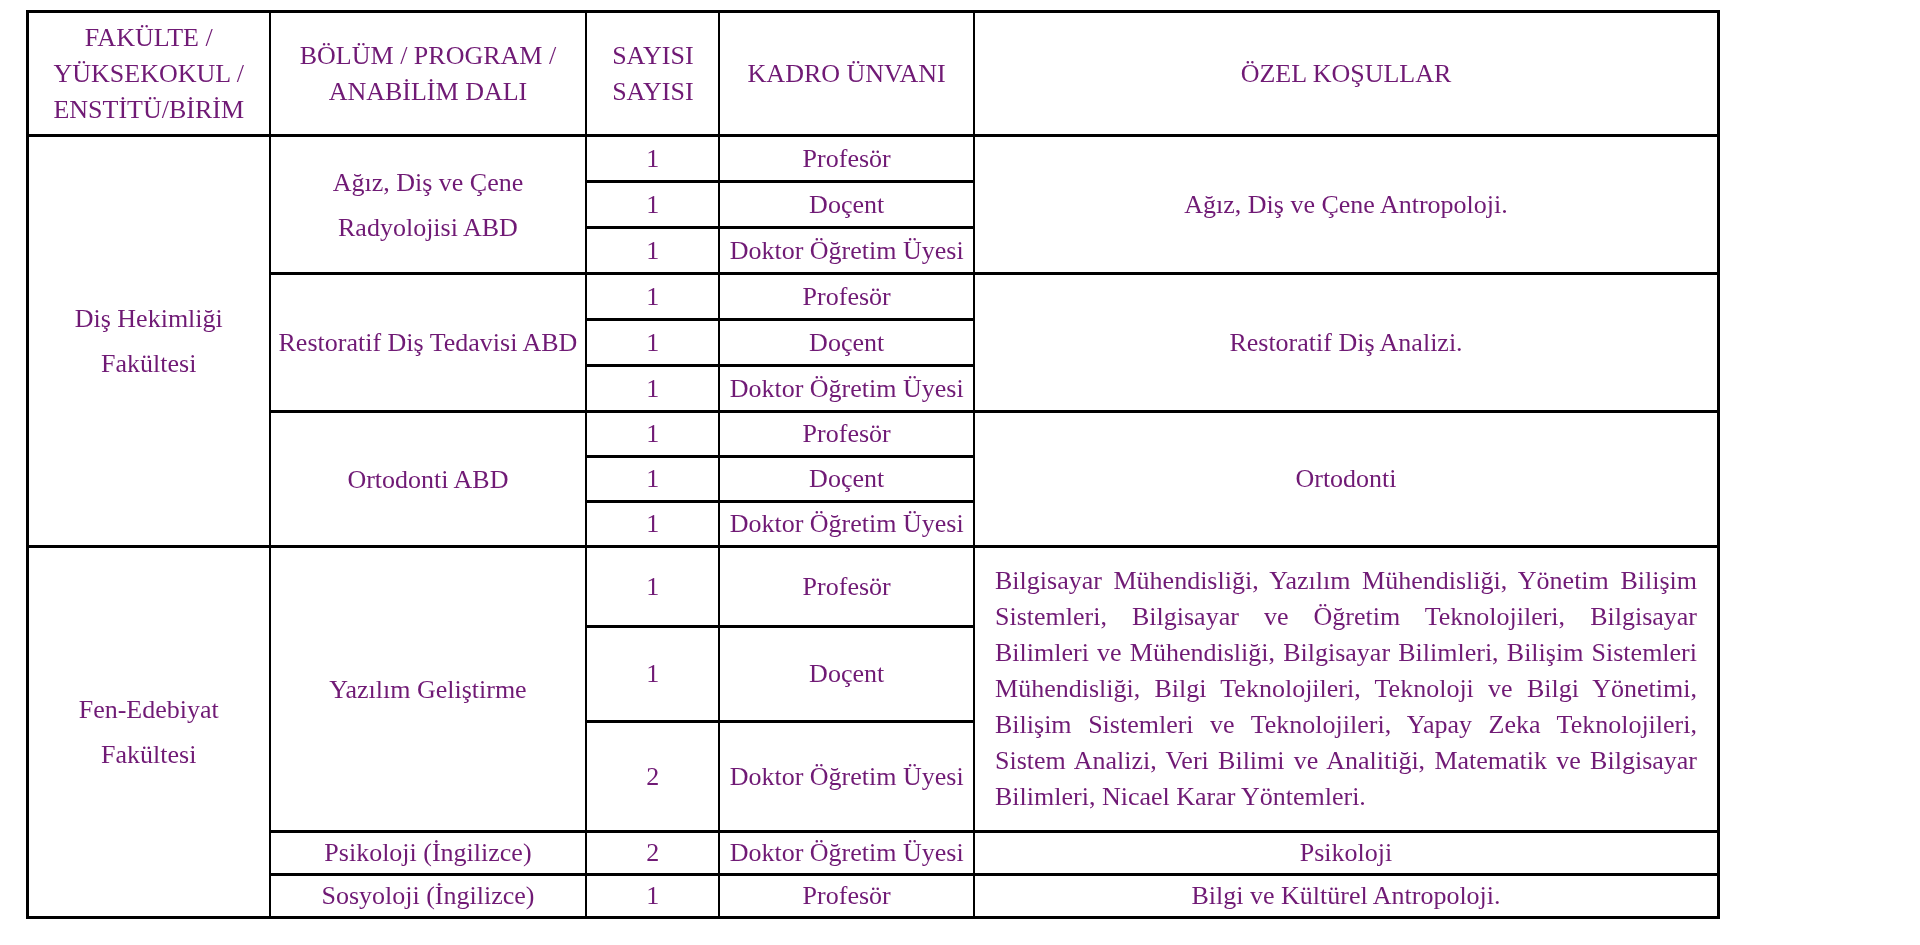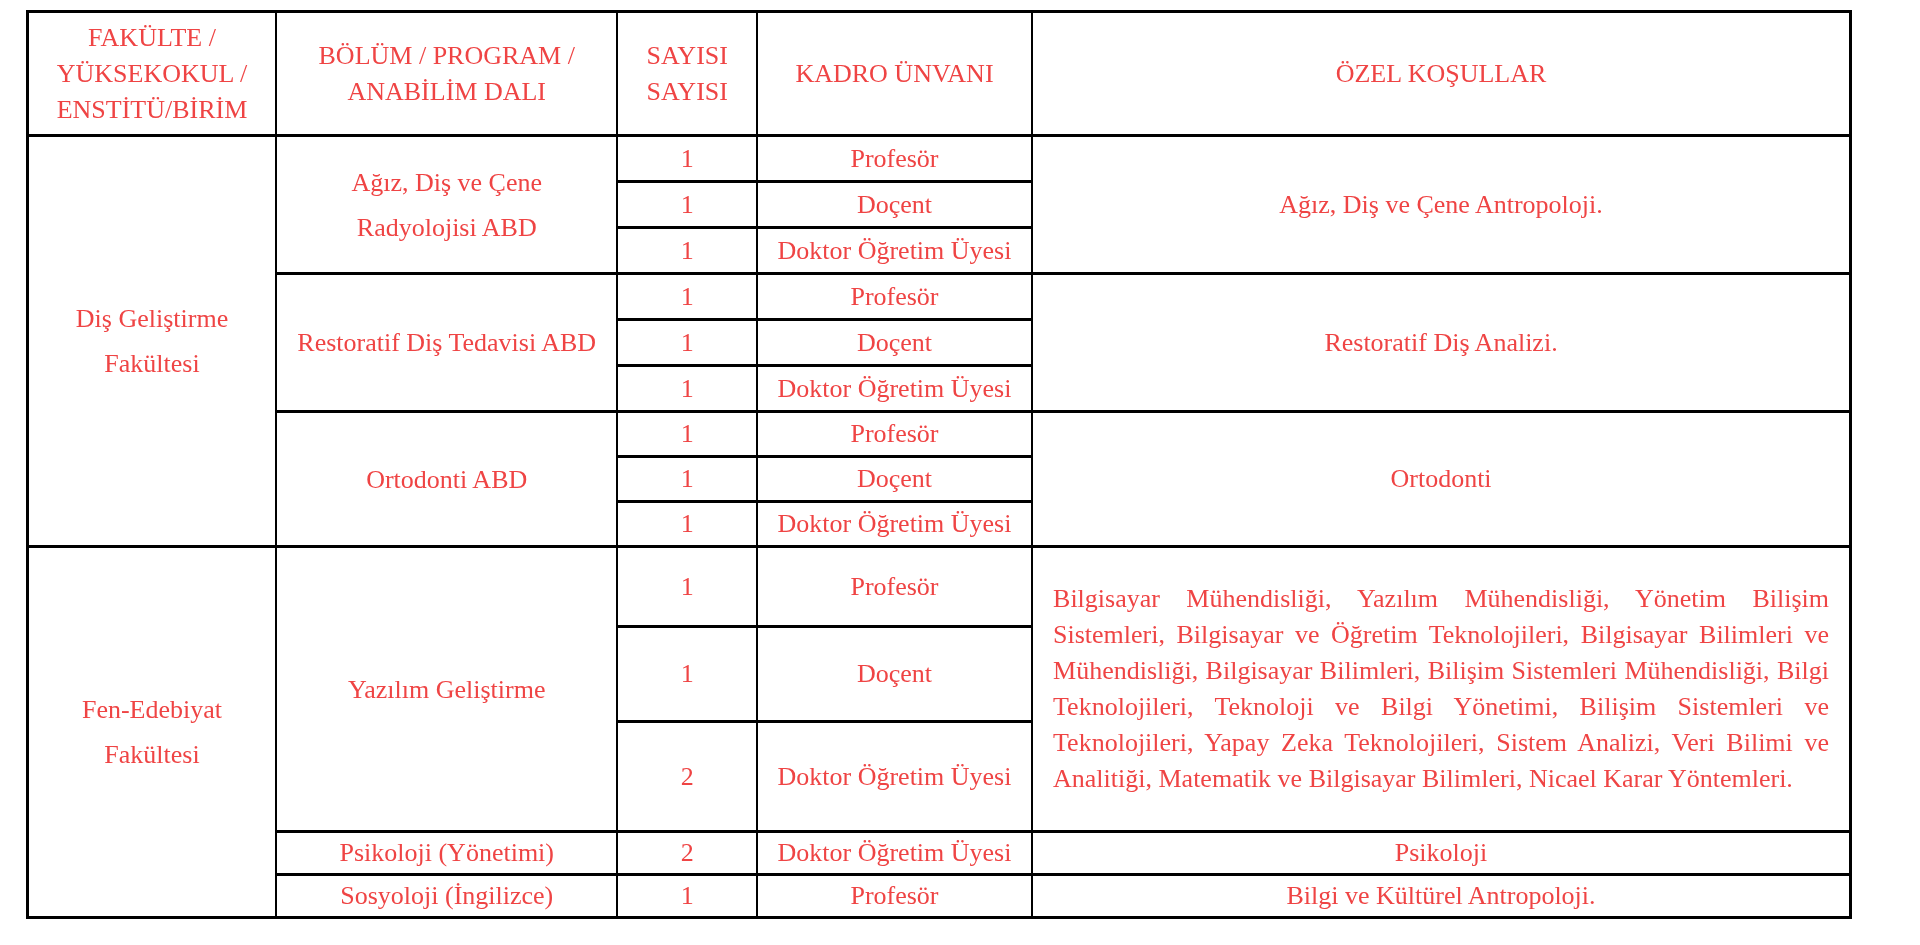--- a/index.html
+++ b/index.html
@@ -2,25 +2,25 @@
 <html><head>
 <meta charset="utf-8">
 <style>
   html, body {
     margin: 0;
     padding: 0;
     background: #ffffff;
   }
   .page {
     position: relative;
-    width: 1852px;
+    width: 1720px;
     height: 945px;
     background: #ffffff;
     font-family: "Liberation Serif", serif;
-    color: #ef4444;
+    color: #701a75;
   }
   table.postings {
     position: absolute;
     left: 26px;
     top: 10px;
     border-collapse: collapse;
     table-layout: fixed;
     border: 3px solid #000000;
   }
   table.postings th,
@@ -82,21 +82,21 @@
         </th>
         <th>
           <div class="hline">ÖZEL KOŞULLAR</div>
         </th>
       </tr>
     </thead>
     <tbody>
 
       <tr style="height:46px">
         <td rowspan="9">
-          <div class="nline">Diş Geliştirme</div>
+          <div class="nline">Diş Hekimliği</div>
           <div class="nline">Fakültesi</div>
         </td>
         <td rowspan="3">
           <div class="nline">Ağız, Diş ve Çene</div>
           <div class="nline">Radyolojisi ABD</div>
         </td>
         <td class="cnt">1</td>
         <td class="ttl">Profesör</td>
         <td class="spec" rowspan="3">Ağız, Diş ve Çene Antropoloji.</td>
       </tr>
@@ -158,21 +158,21 @@
       <tr style="height:95px">
         <td class="cnt">1</td>
         <td class="ttl">Doçent</td>
       </tr>
       <tr style="height:110px">
         <td class="cnt">2</td>
         <td class="ttl">Doktor Öğretim Üyesi</td>
       </tr>
 
       <tr style="height:43px">
-        <td>Psikoloji (Yönetimi)</td>
+        <td>Psikoloji (İngilizce)</td>
         <td class="cnt">2</td>
         <td class="ttl">Doktor Öğretim Üyesi</td>
         <td class="spec">Psikoloji</td>
       </tr>
 
       <tr style="height:43px">
         <td>Sosyoloji (İngilizce)</td>
         <td class="cnt">1</td>
         <td class="ttl">Profesör</td>
         <td class="spec">Bilgi ve Kültürel Antropoloji.</td>

